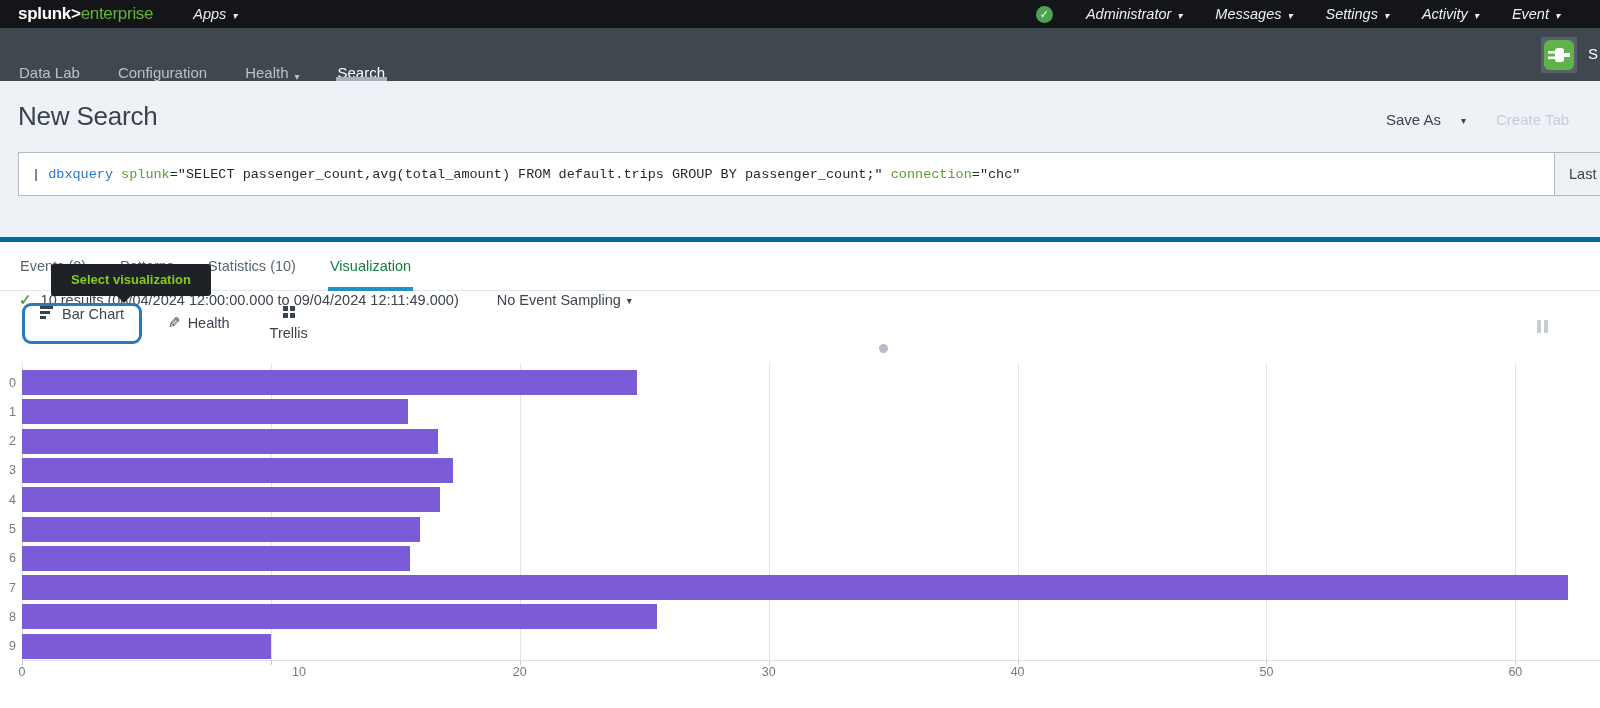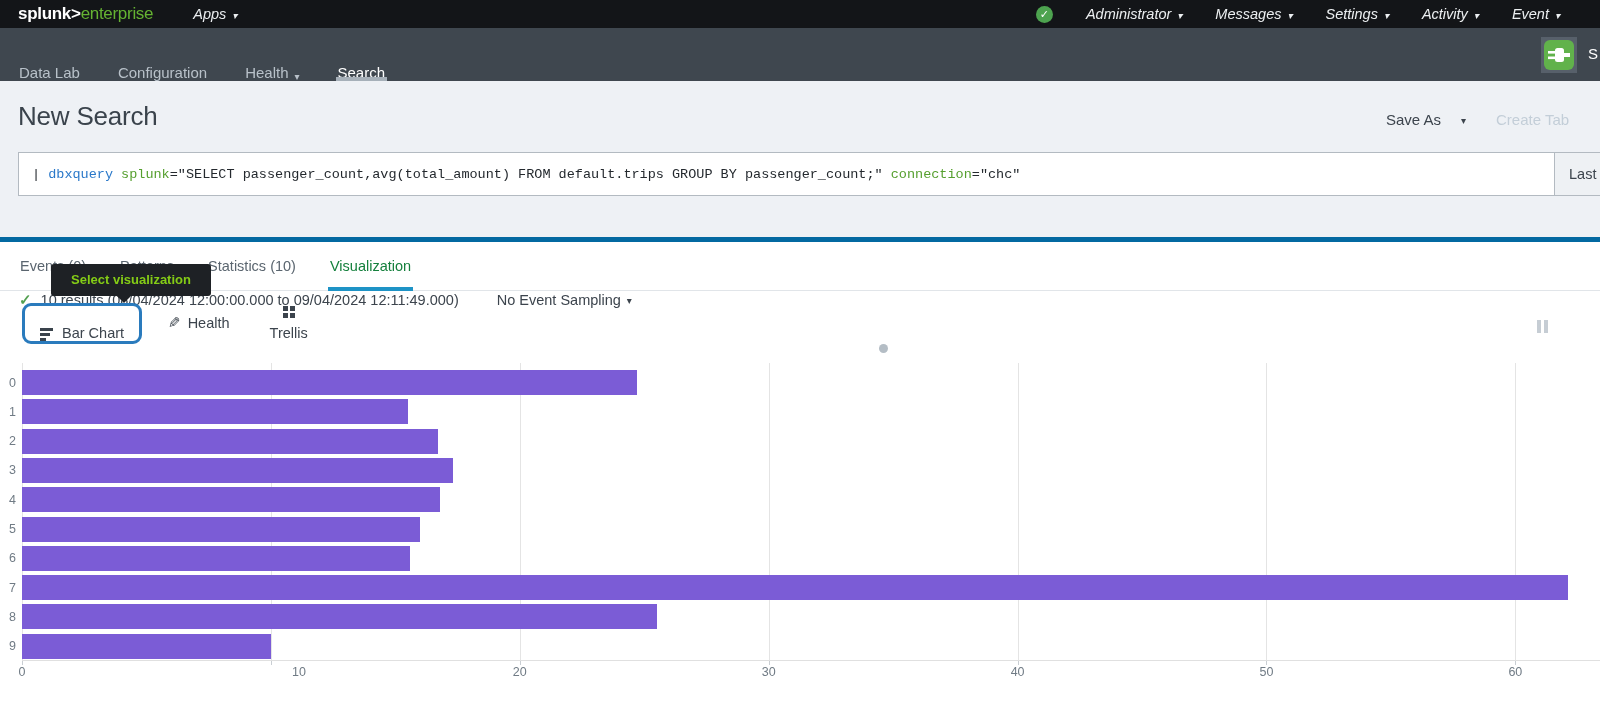--- a/index.html
+++ b/index.html
@@ -60,21 +60,21 @@
   .tab { display:flex; align-items:center; margin-right:30px; font-size:14.5px; color:#5a656f; cursor:pointer; position:relative; padding:0 2px; }
   .tab.active { color:#15803d; font-weight:normal;text-align:center; }
   .tab.active::after { content:""; position:absolute; left:0; right:0; bottom:-1px; height:4px; background:var(--accent-blue); }
 
   .tooltip { position:absolute; left:10px; top:264px; height:32px; background:#1e2125; color:#84cc16;
              font-size:13px; font-weight:bold; line-height:32px; padding:0 20px; border-radius:3px; z-index:6; white-space:nowrap;margin-left:41px; }
   .tooltip::after { content:""; position:absolute; left:66px; top:100%; border:7px solid transparent; border-top-color:#1e2125; }
 
   
   .viz-controls { position:absolute; top:291px; left:0; width:1600px; height:64px; display:flex; align-items:center; padding-left:22px; }
-  .viz-btn { display:flex; align-items:flex-end; gap:9px; border:3px solid #2a7bbd; border-radius:9px; background:#fff;
+  .viz-btn { display:flex; align-items:flex-start; gap:9px; border:3px solid #2a7bbd; border-radius:9px; background:#fff;
              height:41px; padding:0 15px; font-size:14.5px; color:#3c444d; cursor:pointer; }
   .viz-link { display:flex; align-items:center; gap:7px; font-size:14.5px; color:#3c444d; cursor:pointer; }
   .fmt { margin-left:26px; } .trl { margin-left:40px;flex-direction:column; }
   .barchart-glyph { display:flex; flex-direction:column; gap:2px; }
   .barchart-glyph i { height:3px; background:#3a434c; display:block; }
   .barchart-glyph i:nth-child(1){width:13px;} .barchart-glyph i:nth-child(2){width:10px;} .barchart-glyph i:nth-child(3){width:6px;}
   .pencil-glyph { font-size:15px; color:#3c444d; transform:scaleX(-1); display:inline-block; }
   .trellis-glyph { display:grid; grid-template-columns:5px 5px; grid-template-rows:5px 5px; gap:2px; }
   .trellis-glyph i { background:#3c444d; }
 

